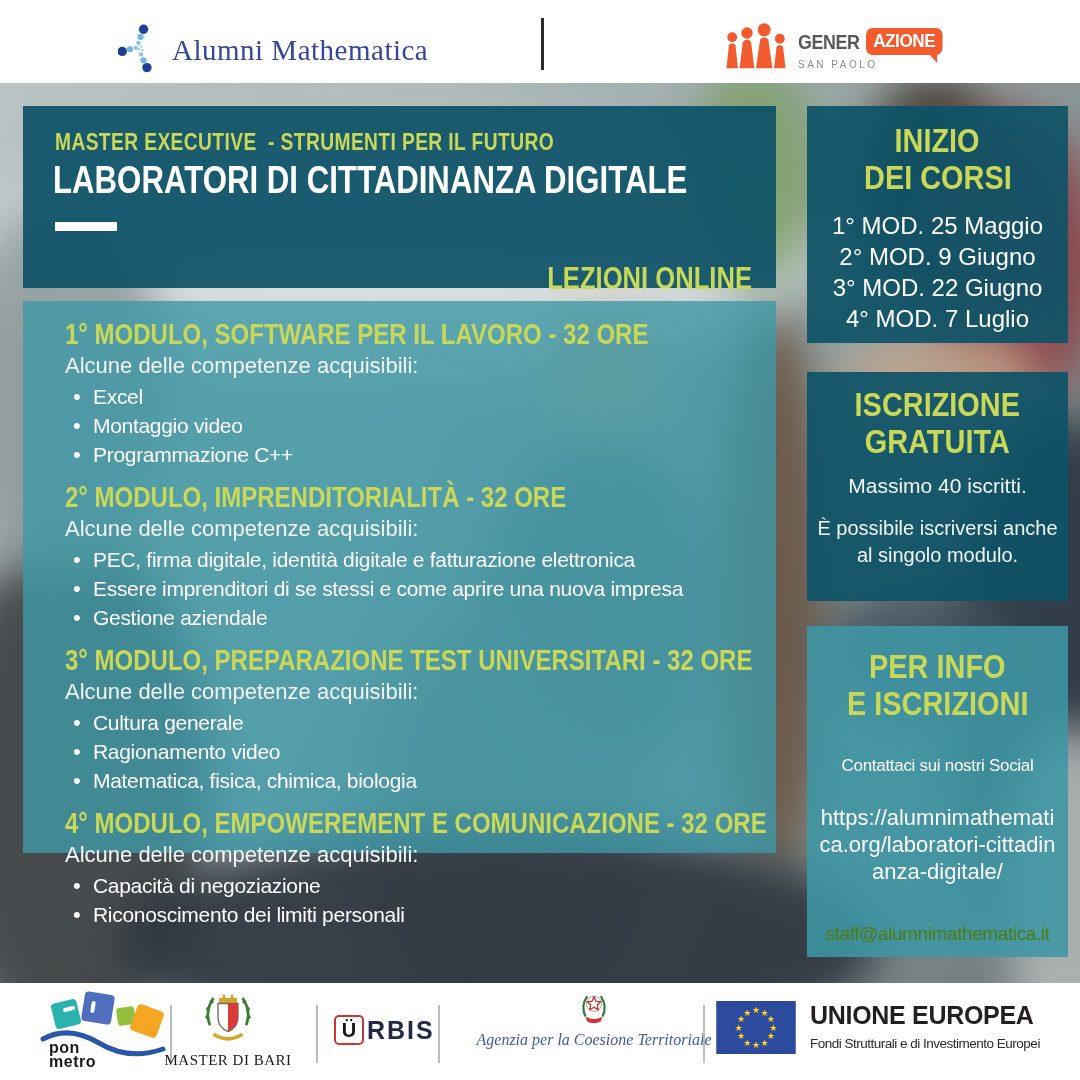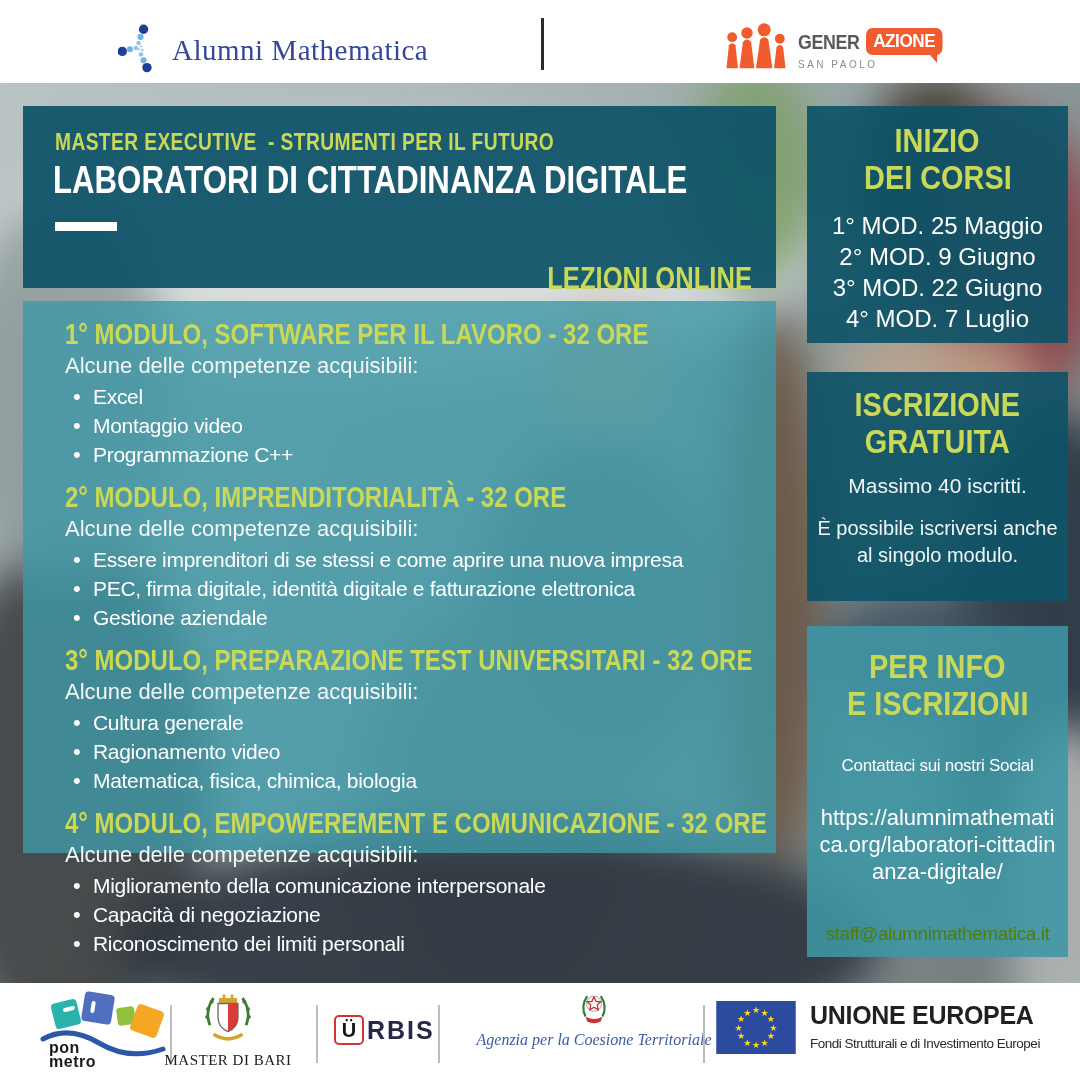--- a/index.html
+++ b/index.html
@@ -167,41 +167,40 @@
         <li>Excel</li>
         <li>Montaggio video</li>
         <li>Programmazione C++</li>
       </ul>
     </div>
 
     <div class="module">
       <div class="module-title yellow"><span class="cx">2° MODULO, IMPRENDITORIALITÀ - 32 ORE</span></div>
       <div class="module-intro">Alcune delle competenze acquisibili:</div>
       <ul>
+        <li>PEC, firma digitale, identità digitale e fatturazione elettronica</li>
         <li>Essere imprenditori di se stessi e come aprire una nuova impresa</li>
-        <li>PEC, firma digitale, identità digitale e fatturazione elettronica</li>
         <li>Gestione aziendale</li>
       </ul>
     </div>
 
     <div class="module">
       <div class="module-title yellow"><span class="cx">3° MODULO, PREPARAZIONE TEST UNIVERSITARI - 32 ORE</span></div>
       <div class="module-intro">Alcune delle competenze acquisibili:</div>
       <ul>
         <li>Cultura generale</li>
         <li>Ragionamento video</li>
         <li>Matematica, fisica, chimica, biologia</li>
       </ul>
     </div>
 
     <div class="module">
       <div class="module-title yellow"><span class="cx">4° MODULO, EMPOWEREMENT E COMUNICAZIONE - 32 ORE</span></div>
       <div class="module-intro">Alcune delle competenze acquisibili:</div>
       <ul>
-        <li>Miglioramento della comunicazione interpersonale</li>
         <li>Capacità di negoziazione</li>
         <li>Riconoscimento dei limiti personali</li>
       </ul>
     </div>
 
   </div>
 
   <div class="panel p-inizio">
     <div class="side-title-wrap">
       <div class="side-title yellow"><span class="cxc">INIZIO</span></div>

